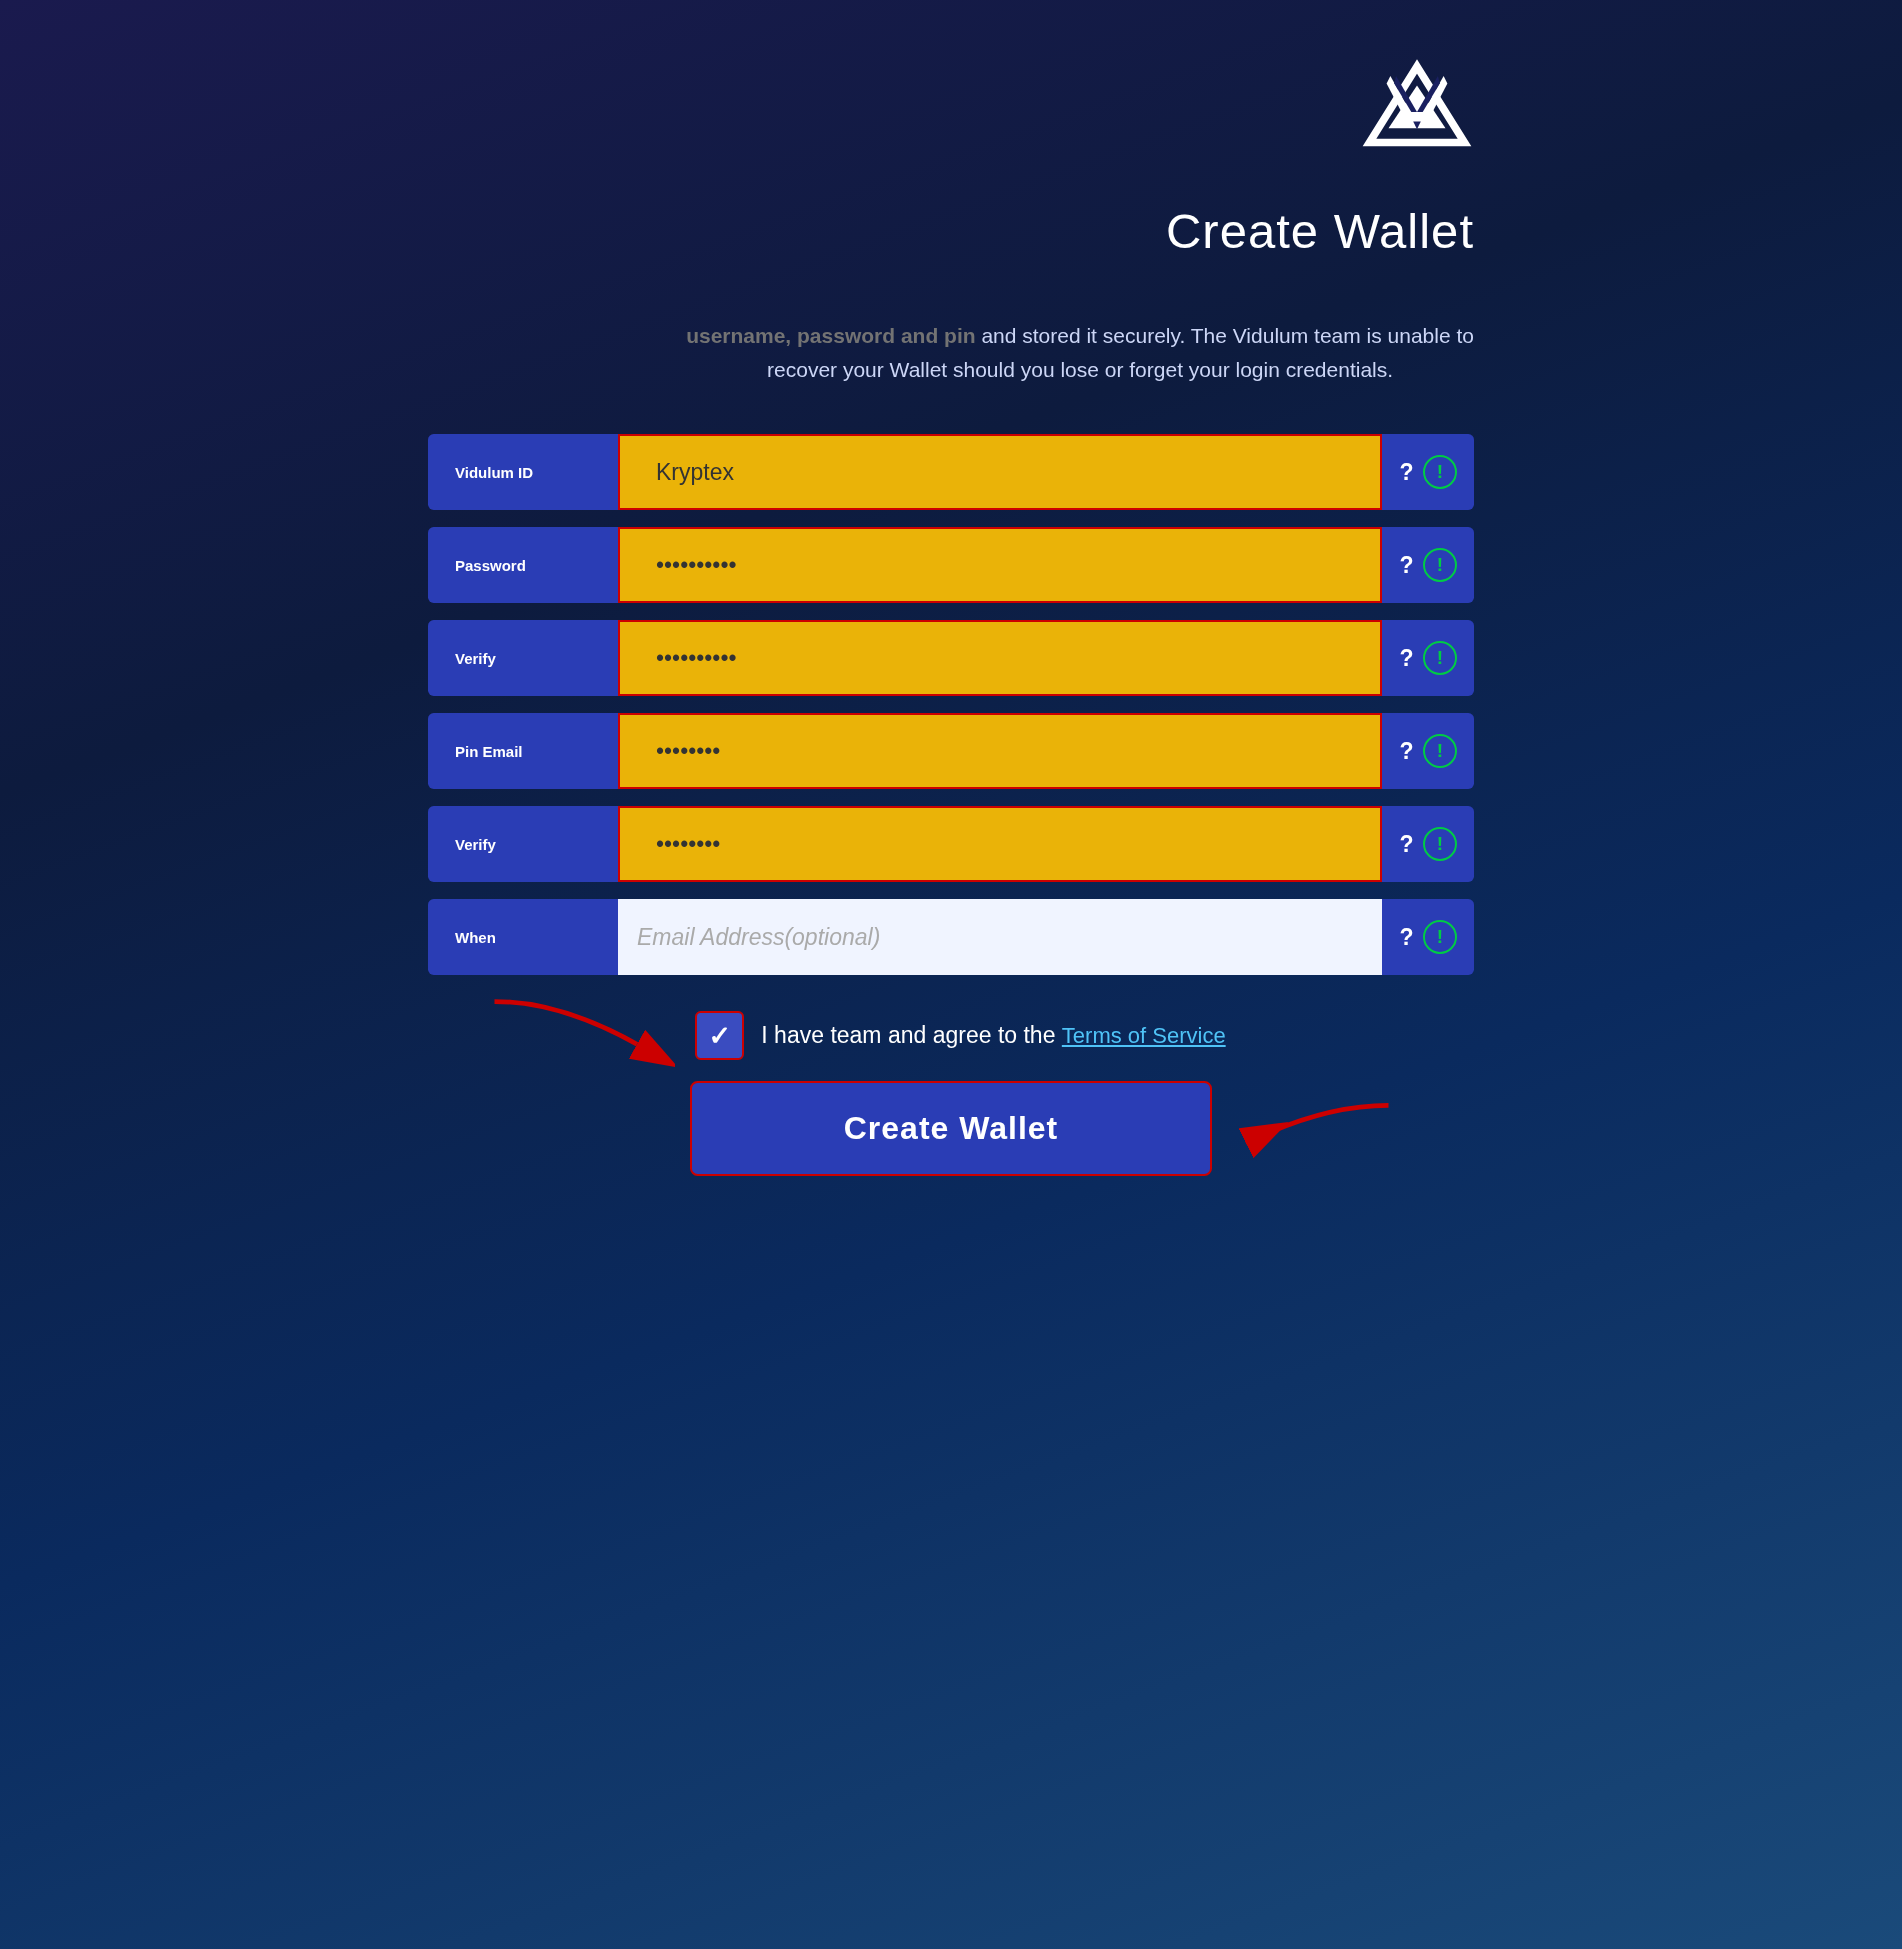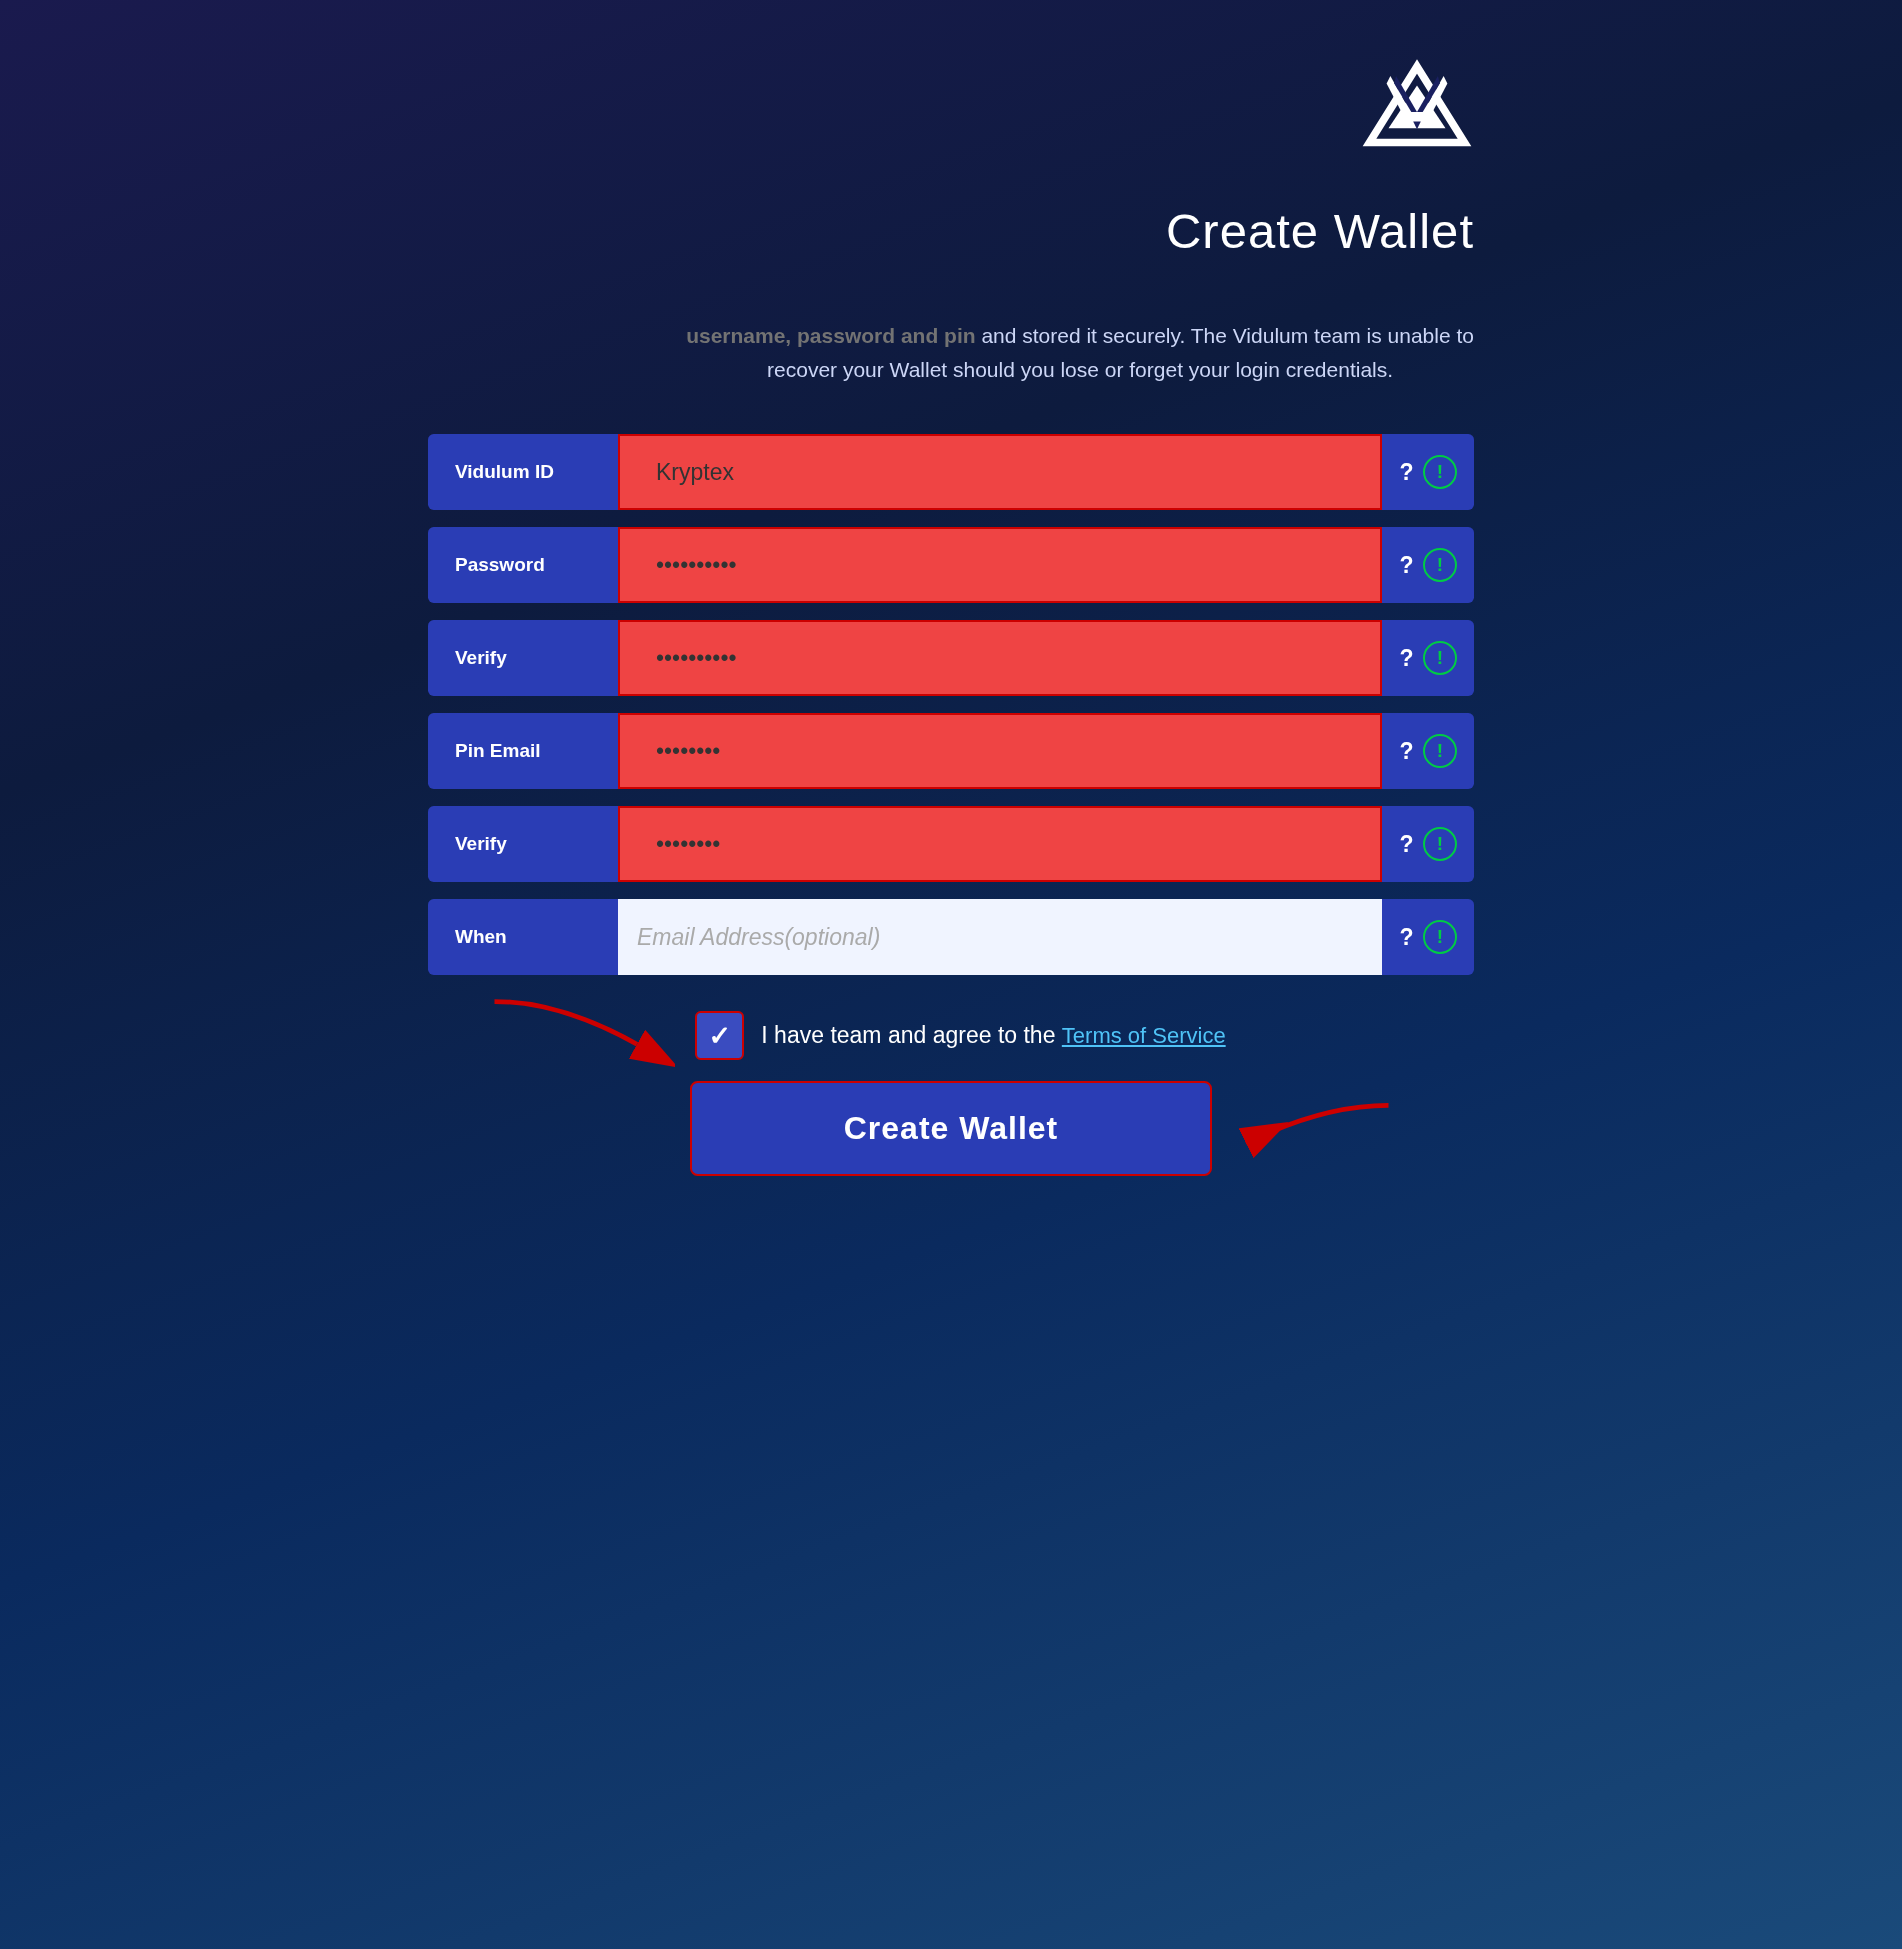--- a/index.html
+++ b/index.html
@@ -71,21 +71,21 @@
       align-items: stretch;
       width: 100%;
       height: 76px;
       border-radius: 5.7px;
       overflow: hidden;
     }
 
     .field-label {
       background: #2a3db5;
       color: #ffffff;
-      font-size: 19px;
+      font-size: 15px;
       font-weight: 600;
       display: flex;
       align-items: center;
       padding: 0 27px;
       min-width: 190px;
       white-space: nowrap;
     }
 
     .field-input {
       width: 100%;
@@ -104,21 +104,21 @@
     .field-input-wrapper {
       display: flex;
       align-items: center;
       background: #f0f4ff;
       flex: 1;
       padding: 0 19px;
     }
 
     .field-input-wrapper.has-border {
       border: 2.9px solid #cc0000;
-      background: #ef4444;
+      background: #eab308;
       padding-left: 36px;
     }
 
     .field-actions {
       background: #2a3db5;
       display: flex;
       align-items: center;
       gap: 9.5px;
       padding: 0 17px;
     }

